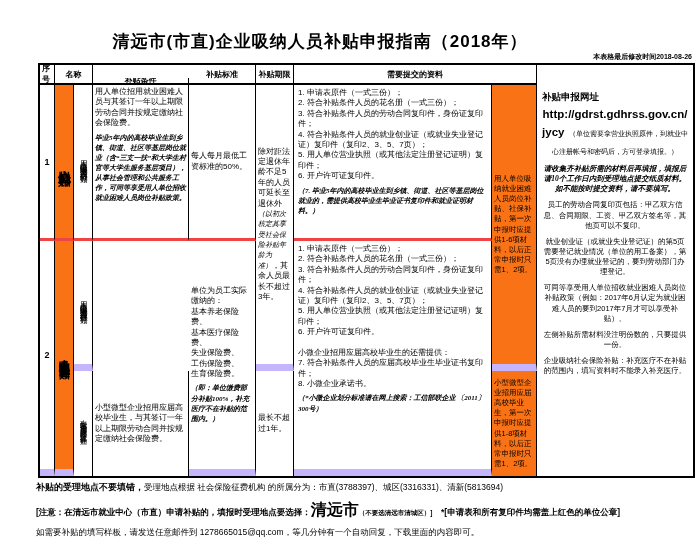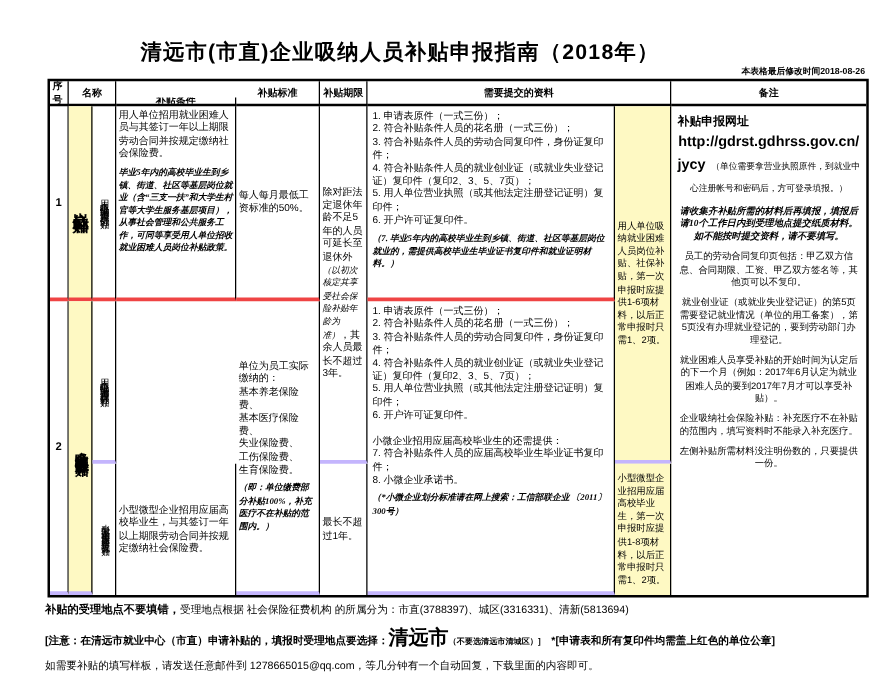--- a/index.html
+++ b/index.html
@@ -6,27 +6,27 @@
   html,body { width:700px; height:550px; background:#fff; font-family:"Liberation Sans","DejaVu Sans",sans-serif; color:#000; }
   #page { position:relative; width:700px; height:550px; background:#fff; overflow:hidden; }
 
   .title { position:absolute; top:30px; left:0; width:640px; text-align:center; font-size:17px; font-weight:bold; letter-spacing:1px; }
   .modnote { position:absolute; top:52px; right:8px; font-size:7px; font-weight:bold; }
 
   .tbl { position:absolute; left:38px; top:63px; width:657px; height:415px;
          display:grid; border:2px solid #000;
          grid-template-columns:15px 19px 19px 96px 67px 38px 198px 45px 1fr;
          grid-template-rows:20px 156px 130px 1fr; }
-  .cell { border-right:1px solid #000; border-bottom:3px solid #c4b5fd; overflow:hidden;
+  .cell { border-right:1px solid #000; border-bottom:7px solid #c4b5fd; overflow:hidden;
           display:flex; align-items:center; justify-content:center; padding:2px; }
   .lastcol { border-right:none; }
   .lastrow { border-bottom:none; }
   .thick { border-bottom:3px solid #ef4444; }
   .hdr { font-size:8px; font-weight:bold; border-bottom:2px solid #000; }
-  .blue { background:#fef9c3; }
+  .blue { background:#f97316; }
   .vtext { writing-mode:vertical-rl; text-orientation:upright; letter-spacing:1px; }
   .ltop { align-items:flex-start; justify-content:flex-start; flex-direction:column; text-align:left; }
   .pre { white-space:pre-line; }
   .f8 { font-size:8px; line-height:1.3; }
   .itnote { font-family:"Liberation Serif","DejaVu Serif",serif; font-style:italic; font-weight:bold; font-size:7px; line-height:1.45; margin-top:4px; }
   .no { font-size:9px; font-weight:bold; }
   .name1 { font-size:13px; font-weight:bold; }
   .name2 { font-size:11px; font-weight:bold; }
   .sub { font-size:7.5px; line-height:1.15; }
   .periodnote { font-family:"Liberation Serif","DejaVu Serif",serif; font-style:italic; font-size:7px; }
@@ -56,21 +56,20 @@
   <div class="modnote">本表格最后修改时间2018-08-26</div>
 
   <div class="tbl">
 
     <div class="cell hdr" style="grid-column:1;grid-row:1;">序号</div>
     <div class="cell hdr" style="grid-column:2/4;grid-row:1;">名称</div>
     <div class="cell hdr" style="grid-column:4;grid-row:1;margin-top:13px;">补贴条件</div>
     <div class="cell hdr" style="grid-column:5;grid-row:1;">补贴标准</div>
     <div class="cell hdr" style="grid-column:6;grid-row:1;">补贴期限</div>
     <div class="cell hdr" style="grid-column:7/9;grid-row:1;">需要提交的资料</div>
-    <div class="cell hdr lastcol" style="grid-column:9;grid-row:1;">备注</div>
 
     <div class="cell no thick" style="grid-column:1;grid-row:2;">1</div>
     <div class="cell blue thick" style="grid-column:2;grid-row:2;">
       <span class="vtext name1">岗位补贴</span>
     </div>
     <div class="cell thick" style="grid-column:3;grid-row:2;">
       <span class="vtext sub">用人单位吸纳就业困难人员岗位补贴</span>
     </div>
     <div class="cell ltop thick" style="grid-column:4;grid-row:2;">
       <div class="f8">用人单位招用就业困难人员与其签订一年以上期限劳动合同并按规定缴纳社会保险费。</div>
@@ -99,23 +98,23 @@
 
     <div class="cell rem lastcol lastrow" style="grid-column:9;grid-row:2/5;">
       <div class="wlabel">补贴申报网址</div>
       <div>
         <span class="wurl">http://gdrst.gdhrss.gov.cn/jycy</span>
         <span class="wnote">（单位需要拿营业执照原件，到就业中心注册帐号和密码后，方可登录填报。）</span>
       </div>
       <p class="it">请收集齐补贴所需的材料后再填报，填报后请10个工作日内到受理地点提交纸质材料。如不能按时提交资料，请不要填写。</p>
       <p>员工的劳动合同复印页包括：甲乙双方信息、合同期限、工资、甲乙双方签名等，其他页可以不复印。</p>
       <p>就业创业证（或就业失业登记证）的第5页需要登记就业情况（单位的用工备案），第5页没有办理就业登记的，要到劳动部门办理登记。</p>
-      <p>就业困难人员享受补贴的开始时间为认定后的下一个月（例如：2017年6月认定为就业困难人员的要到2017年7月才可以享受补贴）。</p>
+      <p>可同等享受用人单位招收就业困难人员岗位补贴政策（例如：2017年6月认定为就业困难人员的要到2017年7月才可以享受补贴）。</p>
+      <p>左侧补贴所需材料没注明份数的，只要提供一份。</p>
       <p>企业吸纳社会保险补贴：补充医疗不在补贴的范围内，填写资料时不能录入补充医疗。</p>
-      <p>左侧补贴所需材料没注明份数的，只要提供一份。</p>
     </div>
 
     <div class="cell no" style="grid-column:1;grid-row:3/5;">2</div>
     <div class="cell blue" style="grid-column:2;grid-row:3/5;">
       <span class="vtext name2">企业吸纳社会保险补贴</span>
     </div>
 
     <div class="cell" style="grid-column:3;grid-row:3;">
       <span class="vtext sub">用人单位吸纳就业困难人员社保补贴</span>
     </div>

